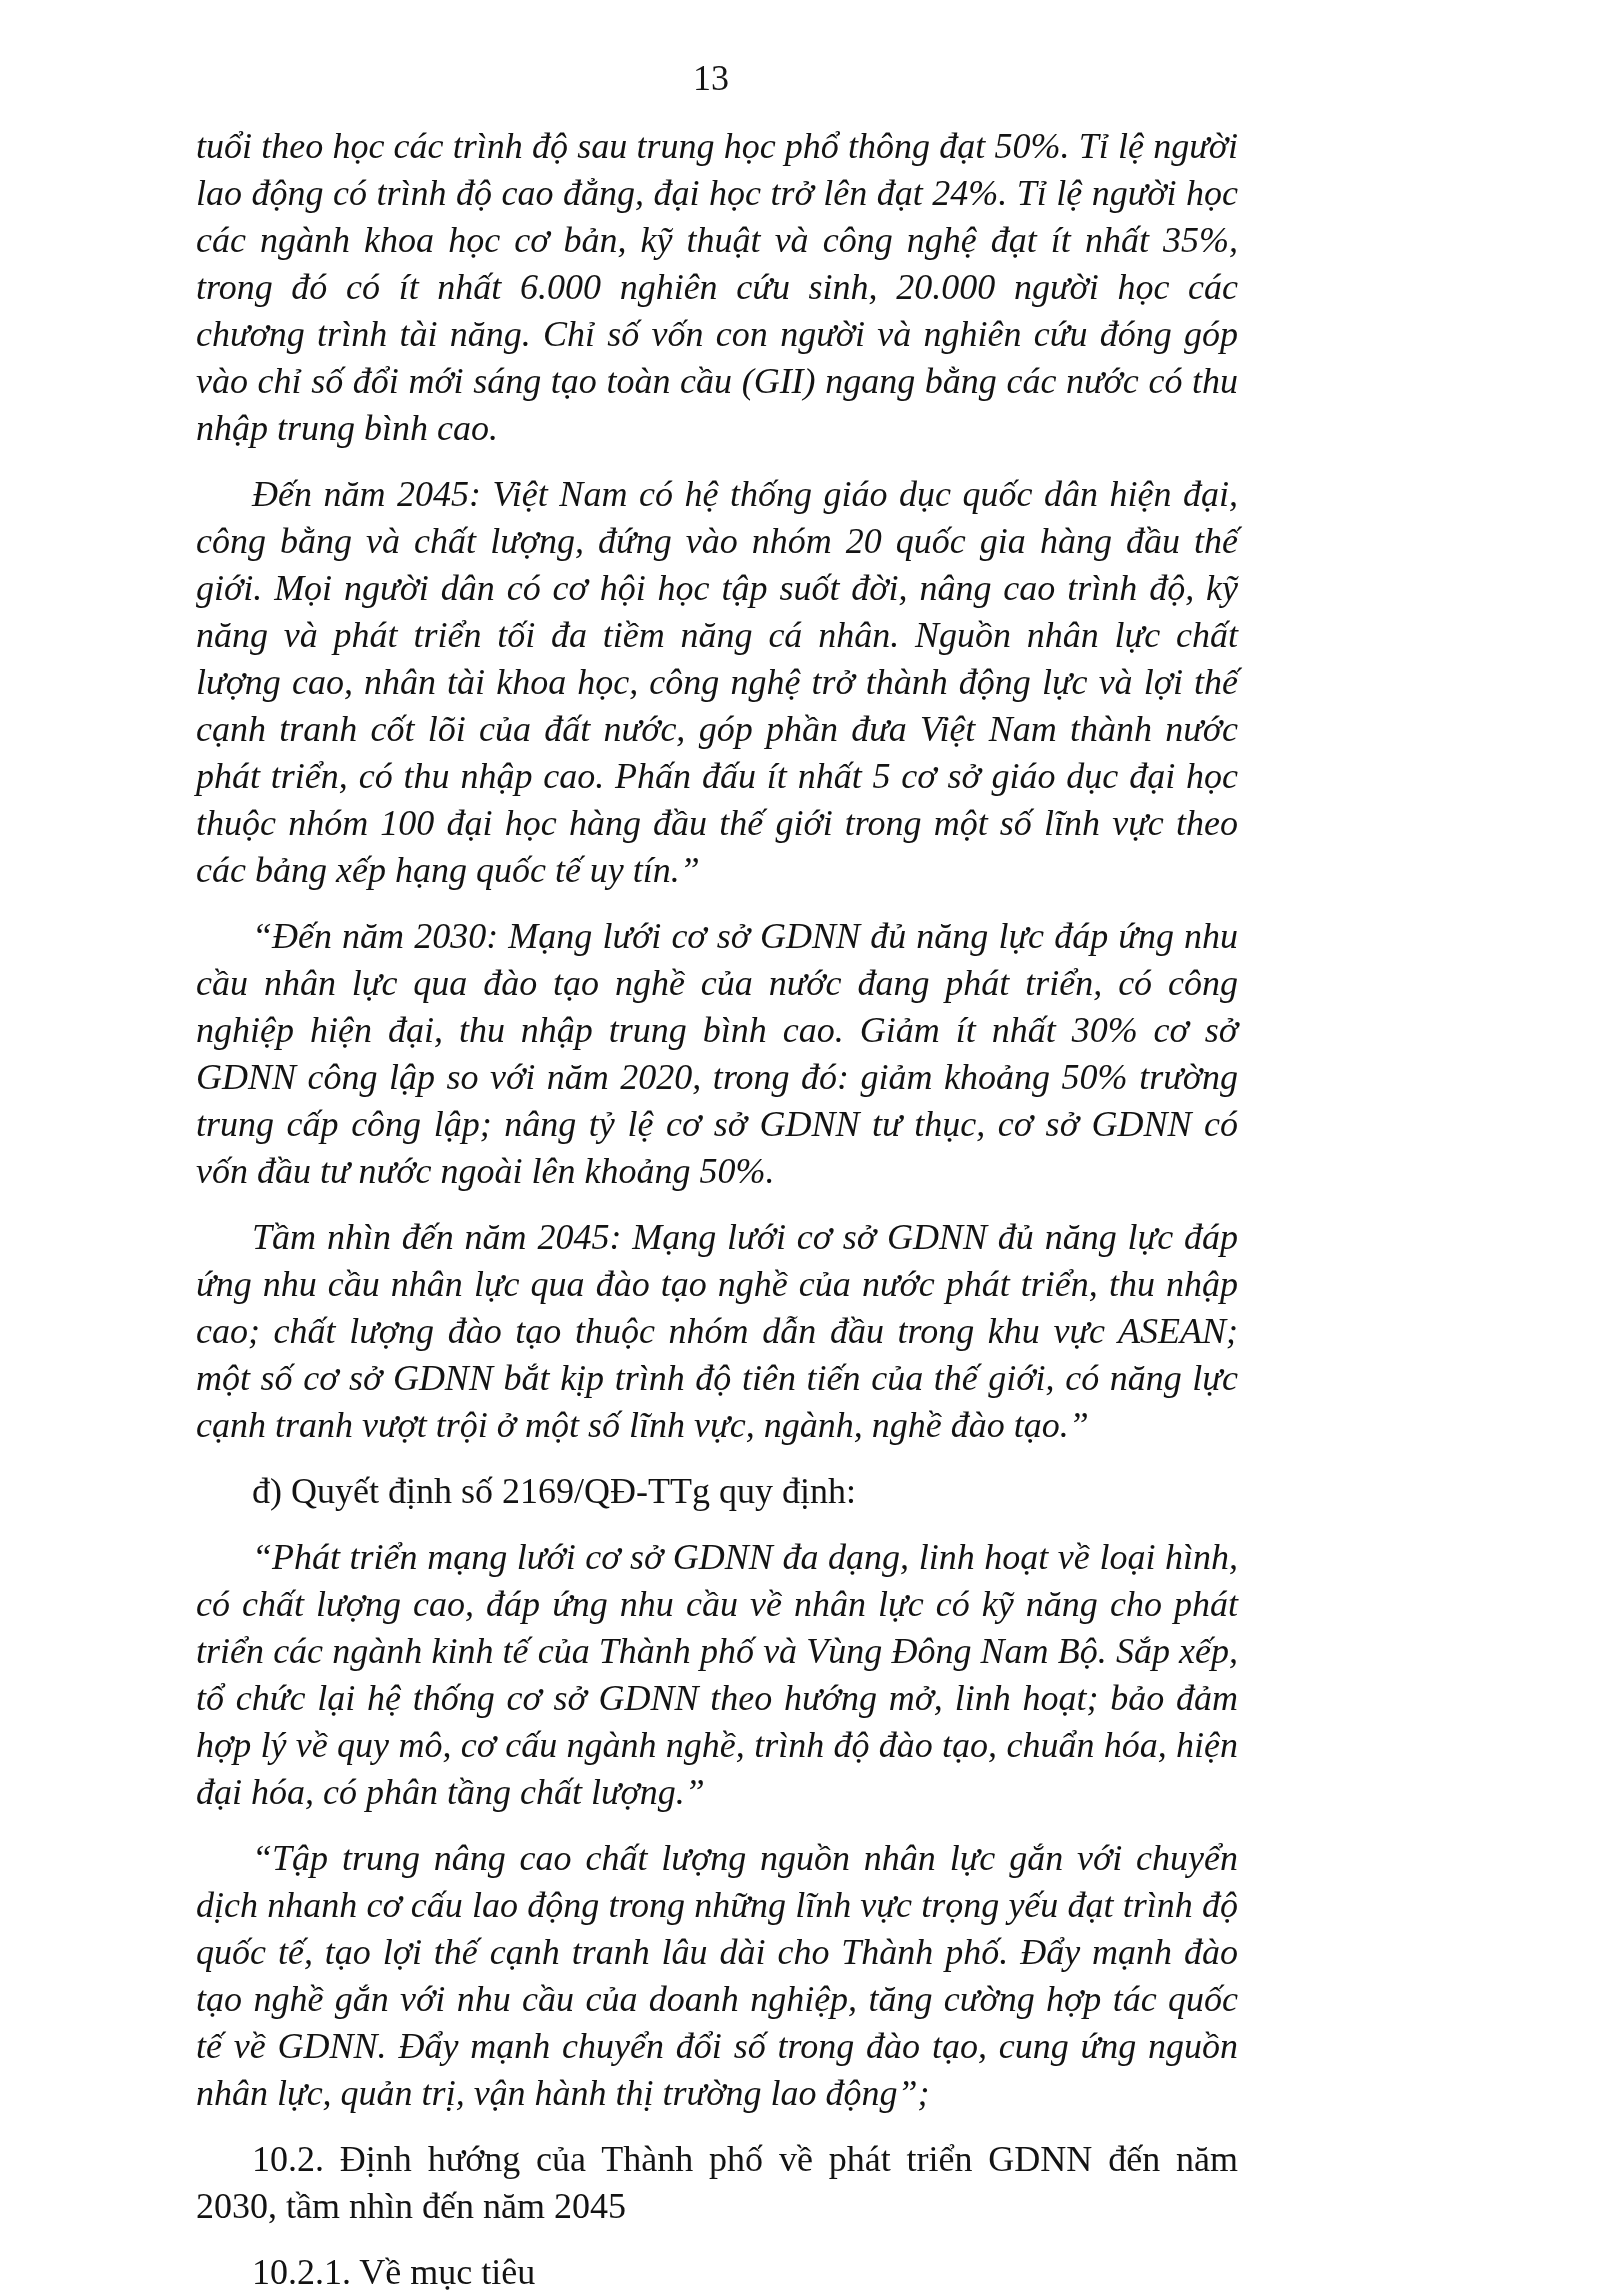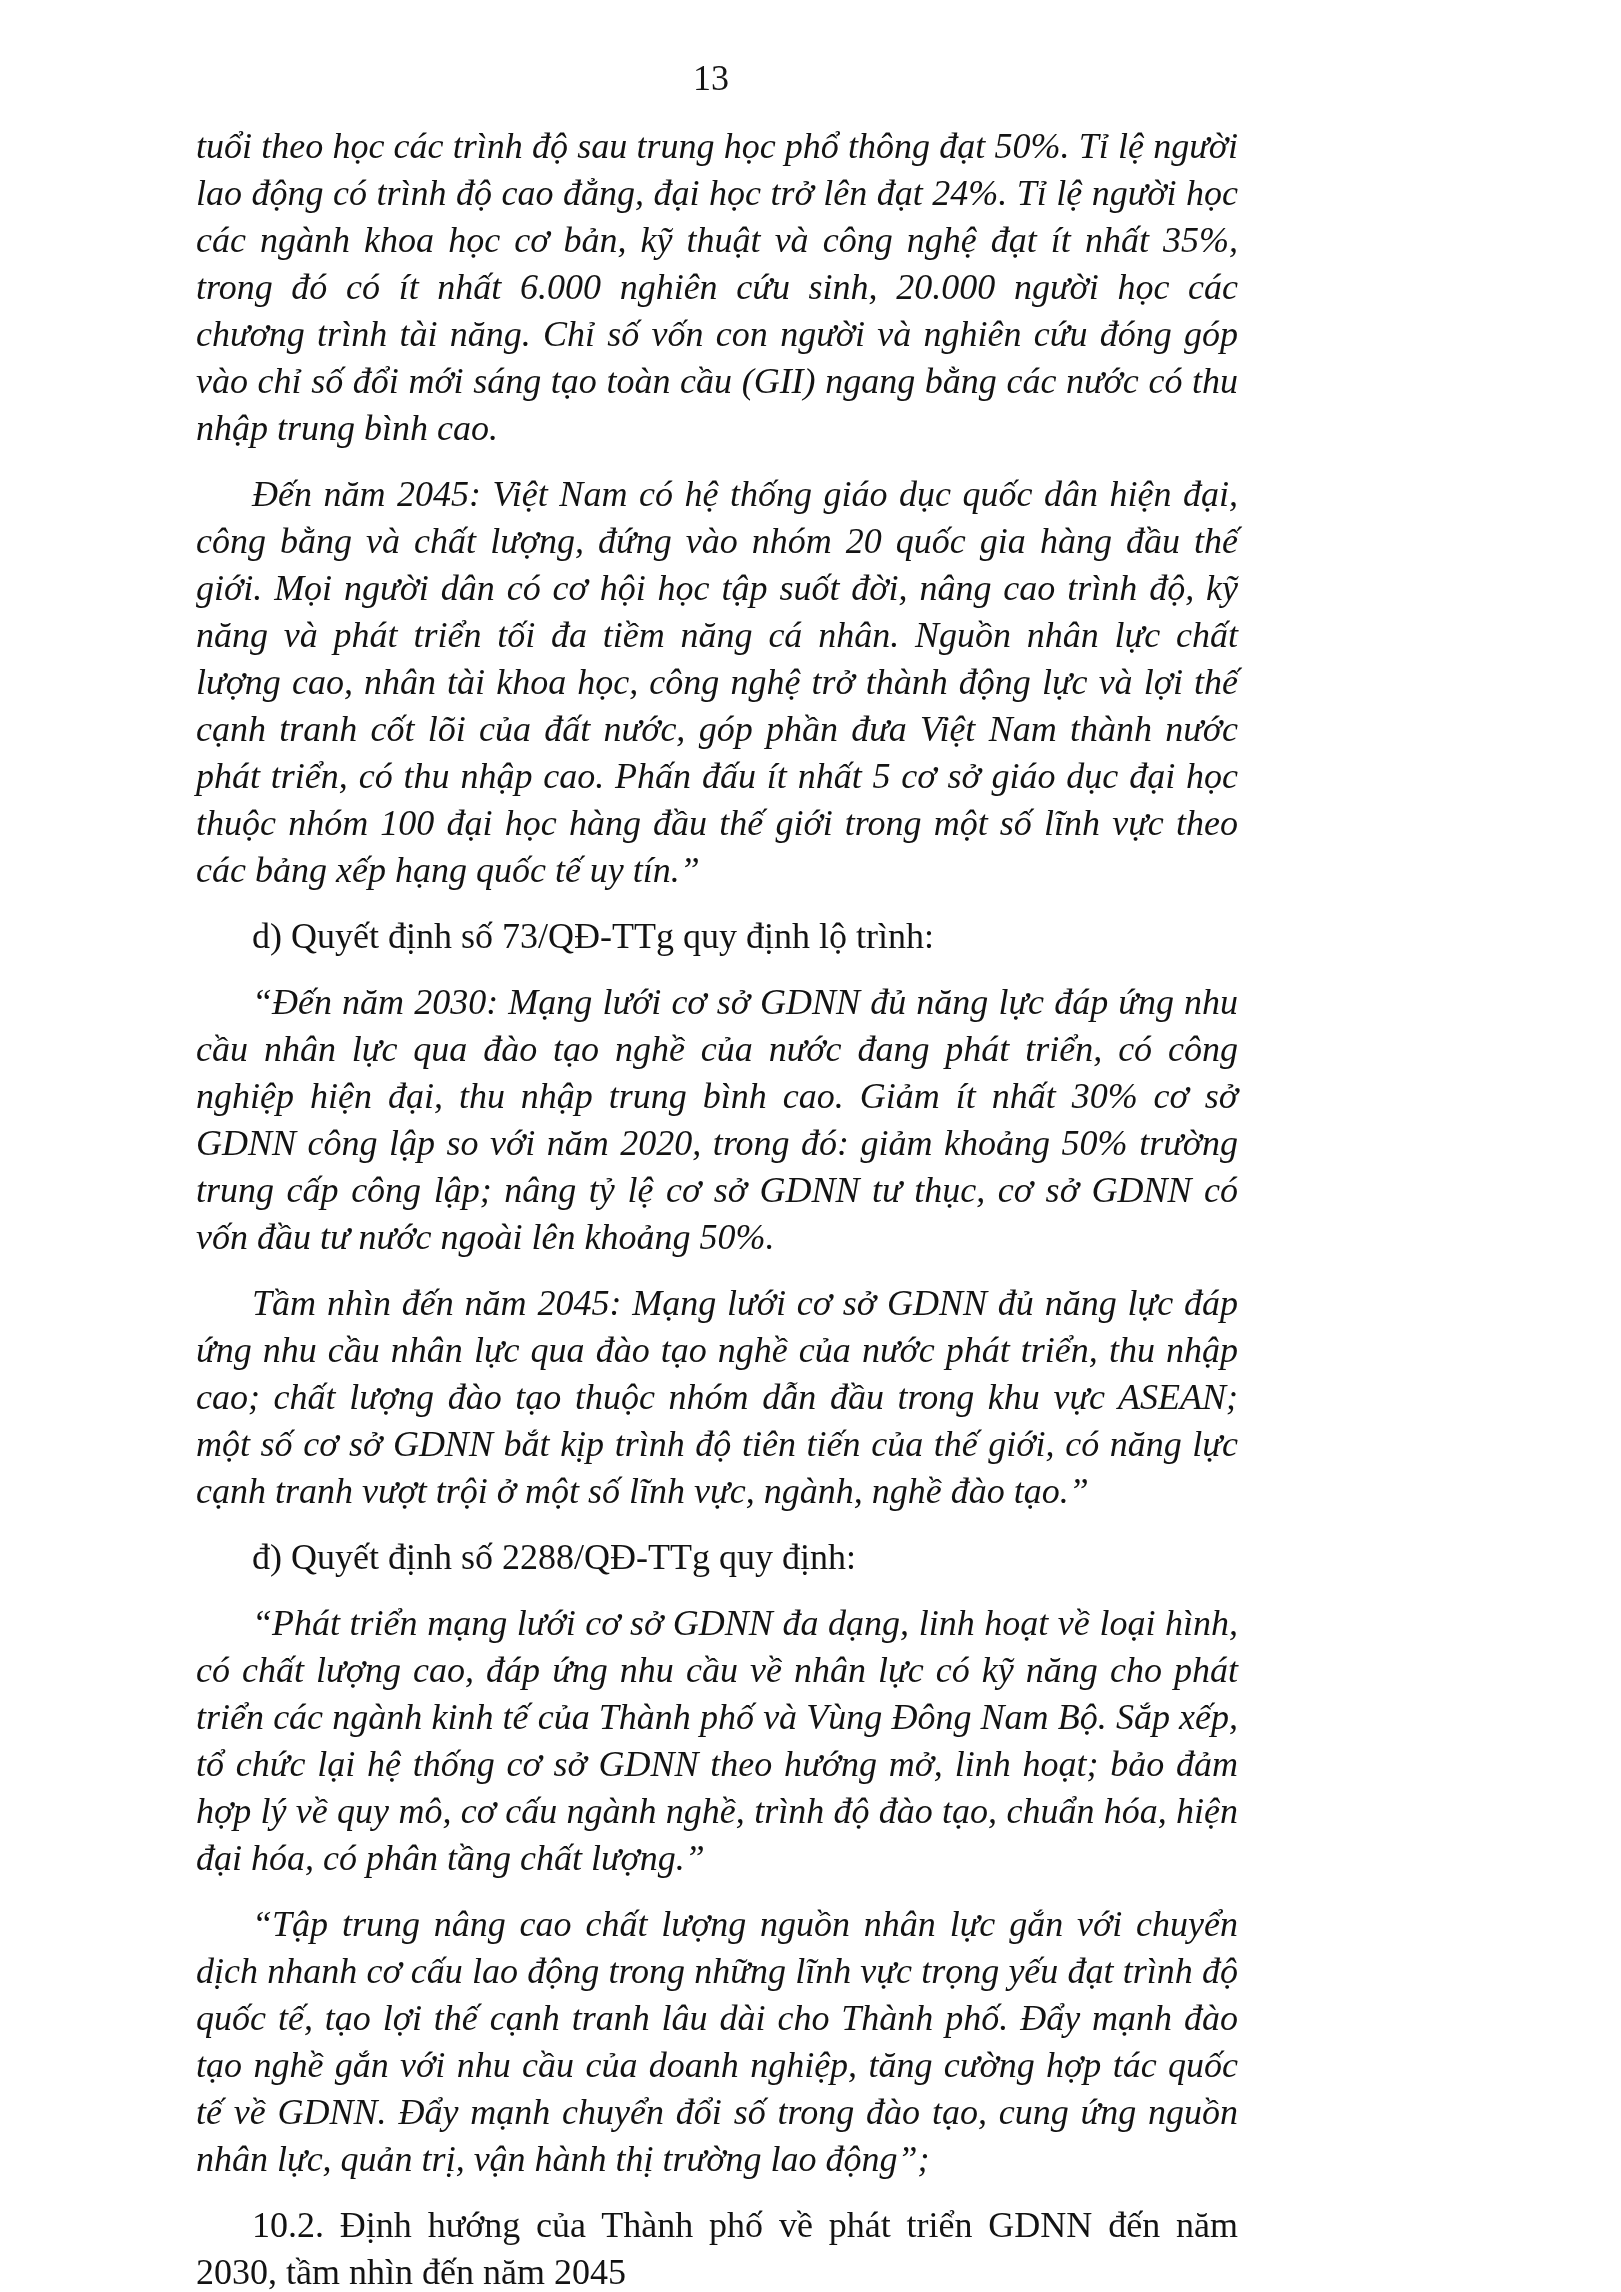--- a/index.html
+++ b/index.html
@@ -37,24 +37,23 @@
   .doc-content .bold { font-weight: normal; }
 </style>
 </head>
 <body>
 
 <div class="page">
   <div class="page-number">13</div>
   <div class="doc-content">
       <p class="block italic"><span>tuổi theo học các trình độ sau trung học phổ thông đạt 50%. Tỉ lệ người lao động có trình độ cao đẳng, đại học trở lên đạt 24%. Tỉ lệ người học các ngành khoa học cơ bản, kỹ thuật và công nghệ đạt ít nhất 35%, trong đó có ít nhất 6.000 nghiên cứu sinh, 20.000 người học các chương trình tài năng. Chỉ số vốn con người và nghiên cứu đóng góp vào chỉ số đổi mới sáng tạo toàn cầu (GII) ngang bằng các nước có thu nhập trung bình cao.</span></p>
       <p class="block italic indent"><span class="bold">Đến năm 2045</span><span>: Việt Nam có hệ thống giáo dục quốc dân hiện đại, công bằng và chất lượng, đứng vào nhóm 20 quốc gia hàng đầu thế giới. </span><span class="bold">Mọi người dân có cơ hội học tập suốt đời, nâng cao trình độ, kỹ năng và phát triển tối đa tiềm năng cá nhân</span><span>. Nguồn nhân lực chất lượng cao, nhân tài khoa học, công nghệ trở thành động lực và lợi thế cạnh tranh cốt lõi của đất nước, góp phần đưa Việt Nam thành nước phát triển, có thu nhập cao. Phấn đấu ít nhất 5 cơ sở giáo dục đại học thuộc nhóm 100 đại học hàng đầu thế giới trong một số lĩnh vực theo các bảng xếp hạng quốc tế uy tín.”</span></p>
-      <p class="block regular indent"><span>d) </span><span class="bold">Quyết định số 73/QĐ-TTg</span><span> quy định lộ trình:</span></p>
       <p class="block italic indent"><span>“Đến năm 2030: Mạng lưới cơ sở GDNN đủ năng lực đáp ứng nhu cầu nhân lực qua đào tạo nghề của nước đang phát triển, có công nghiệp hiện đại, thu nhập trung bình cao. Giảm ít nhất 30% cơ sở GDNN công lập so với năm 2020, trong đó: giảm khoảng 50% trường trung cấp công lập; nâng tỷ lệ cơ sở GDNN tư thục, cơ sở GDNN có vốn đầu tư nước ngoài lên khoảng 50%.</span></p>
       <p class="block italic indent"><span>Tầm nhìn đến năm 2045: Mạng lưới cơ sở GDNN đủ năng lực đáp ứng nhu cầu nhân lực qua đào tạo nghề của nước phát triển, thu nhập cao; chất lượng đào tạo thuộc nhóm dẫn đầu trong khu vực ASEAN; một số cơ sở GDNN bắt kịp trình độ tiên tiến của thế giới, có năng lực cạnh tranh vượt trội ở một số lĩnh vực, ngành, nghề đào tạo.”</span></p>
-      <p class="block regular indent"><span>đ) </span><span class="bold">Quyết định số 2288/QĐ-TTg</span><span> quy định:</span></p>
+      <p class="block regular indent"><span>đ) </span><span class="bold">Quyết định số 2169/QĐ-TTg</span><span> quy định:</span></p>
       <p class="block italic indent"><span>“Phát triển mạng lưới cơ sở GDNN đa dạng, linh hoạt về loại hình, có chất lượng cao, đáp ứng nhu cầu về nhân lực có kỹ năng cho phát triển các ngành kinh tế của Thành phố và Vùng Đông Nam Bộ. Sắp xếp, tổ chức lại hệ thống cơ sở GDNN theo hướng mở, linh hoạt; bảo đảm hợp lý về quy mô, cơ cấu ngành nghề, trình độ đào tạo, chuẩn hóa, hiện đại hóa, có phân tầng chất lượng.”</span></p>
       <p class="block italic indent"><span>“Tập trung nâng cao chất lượng nguồn nhân lực gắn với chuyển dịch nhanh cơ cấu lao động trong những lĩnh vực trọng yếu đạt trình độ quốc tế, tạo lợi thế cạnh tranh lâu dài cho Thành phố. Đẩy mạnh đào tạo nghề gắn với nhu cầu của doanh nghiệp, tăng cường hợp tác quốc tế về GDNN. Đẩy mạnh chuyển đổi số trong đào tạo, cung ứng nguồn nhân lực, quản trị, vận hành thị trường lao động”;</span></p>
       <p class="block regular indent"><span class="bold">10.2. Định hướng của Thành phố về phát triển GDNN đến năm 2030, tầm nhìn đến năm 2045</span></p>
       <p class="block regular indent"><span>10.2.1. Về mục tiêu</span></p>
       <p class="block regular indent"><span>a) Mục chuẩn chung</span></p>
     </div>
 </div>
 
 
 </body></html>

